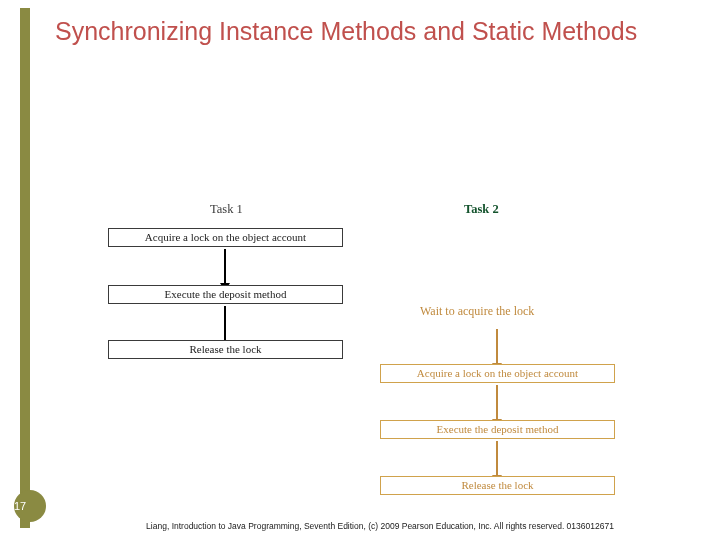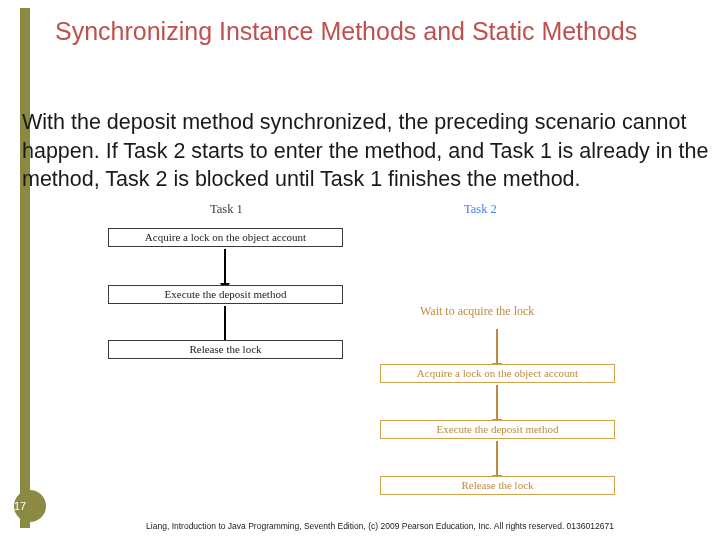--- a/index.html
+++ b/index.html
@@ -61,21 +61,22 @@
     width: 600px;
     height: 300px;
   }
   .lane-label {
     position: absolute;
     font-family: "Liberation Serif", serif;
     font-size: 12.5px;
     color: #3b3b3b;
   }
   .lane-label.task2 {
-    color: #3b82f6;
+    color: #14532d;
+    font-weight: bold;
   }
   .box {
     position: absolute;
     border: 1px solid #3a3a3a;
     background: #ffffff;
     font-family: "Liberation Serif", serif;
     font-size: 11px;
     color: #222222;
     text-align: center;
     box-sizing: border-box;
@@ -141,21 +142,20 @@
 </style>
 </head>
 <body>
 
 <div class="slide">
 
   <div class="left-bar"></div>
 
   <div class="title">Synchronizing Instance Methods and Static Methods</div>
 
-  <div class="body-text">With the deposit method synchronized, the preceding scenario cannot happen. If Task 2 starts to enter the method, and Task 1 is already in the method, Task 2 is blocked until Task 1 finishes the method.</div>
 
   <div class="diagram">
 
     <div class="lane-label" style="left:150px; top:4px;">Task 1</div>
     <div class="lane-label task2" style="left:404px; top:4px;">Task 2</div>
 
     <div class="box" style="left:48px; top:30px; width:235px;">Acquire a lock on the object account</div>
     <div class="arrow" style="left:164px; top:51px; height:34px;"></div>
     <div class="box" style="left:48px; top:87px; width:235px;">Execute the deposit method</div>
     <div class="arrow" style="left:164px; top:108px; height:34px;"></div>

